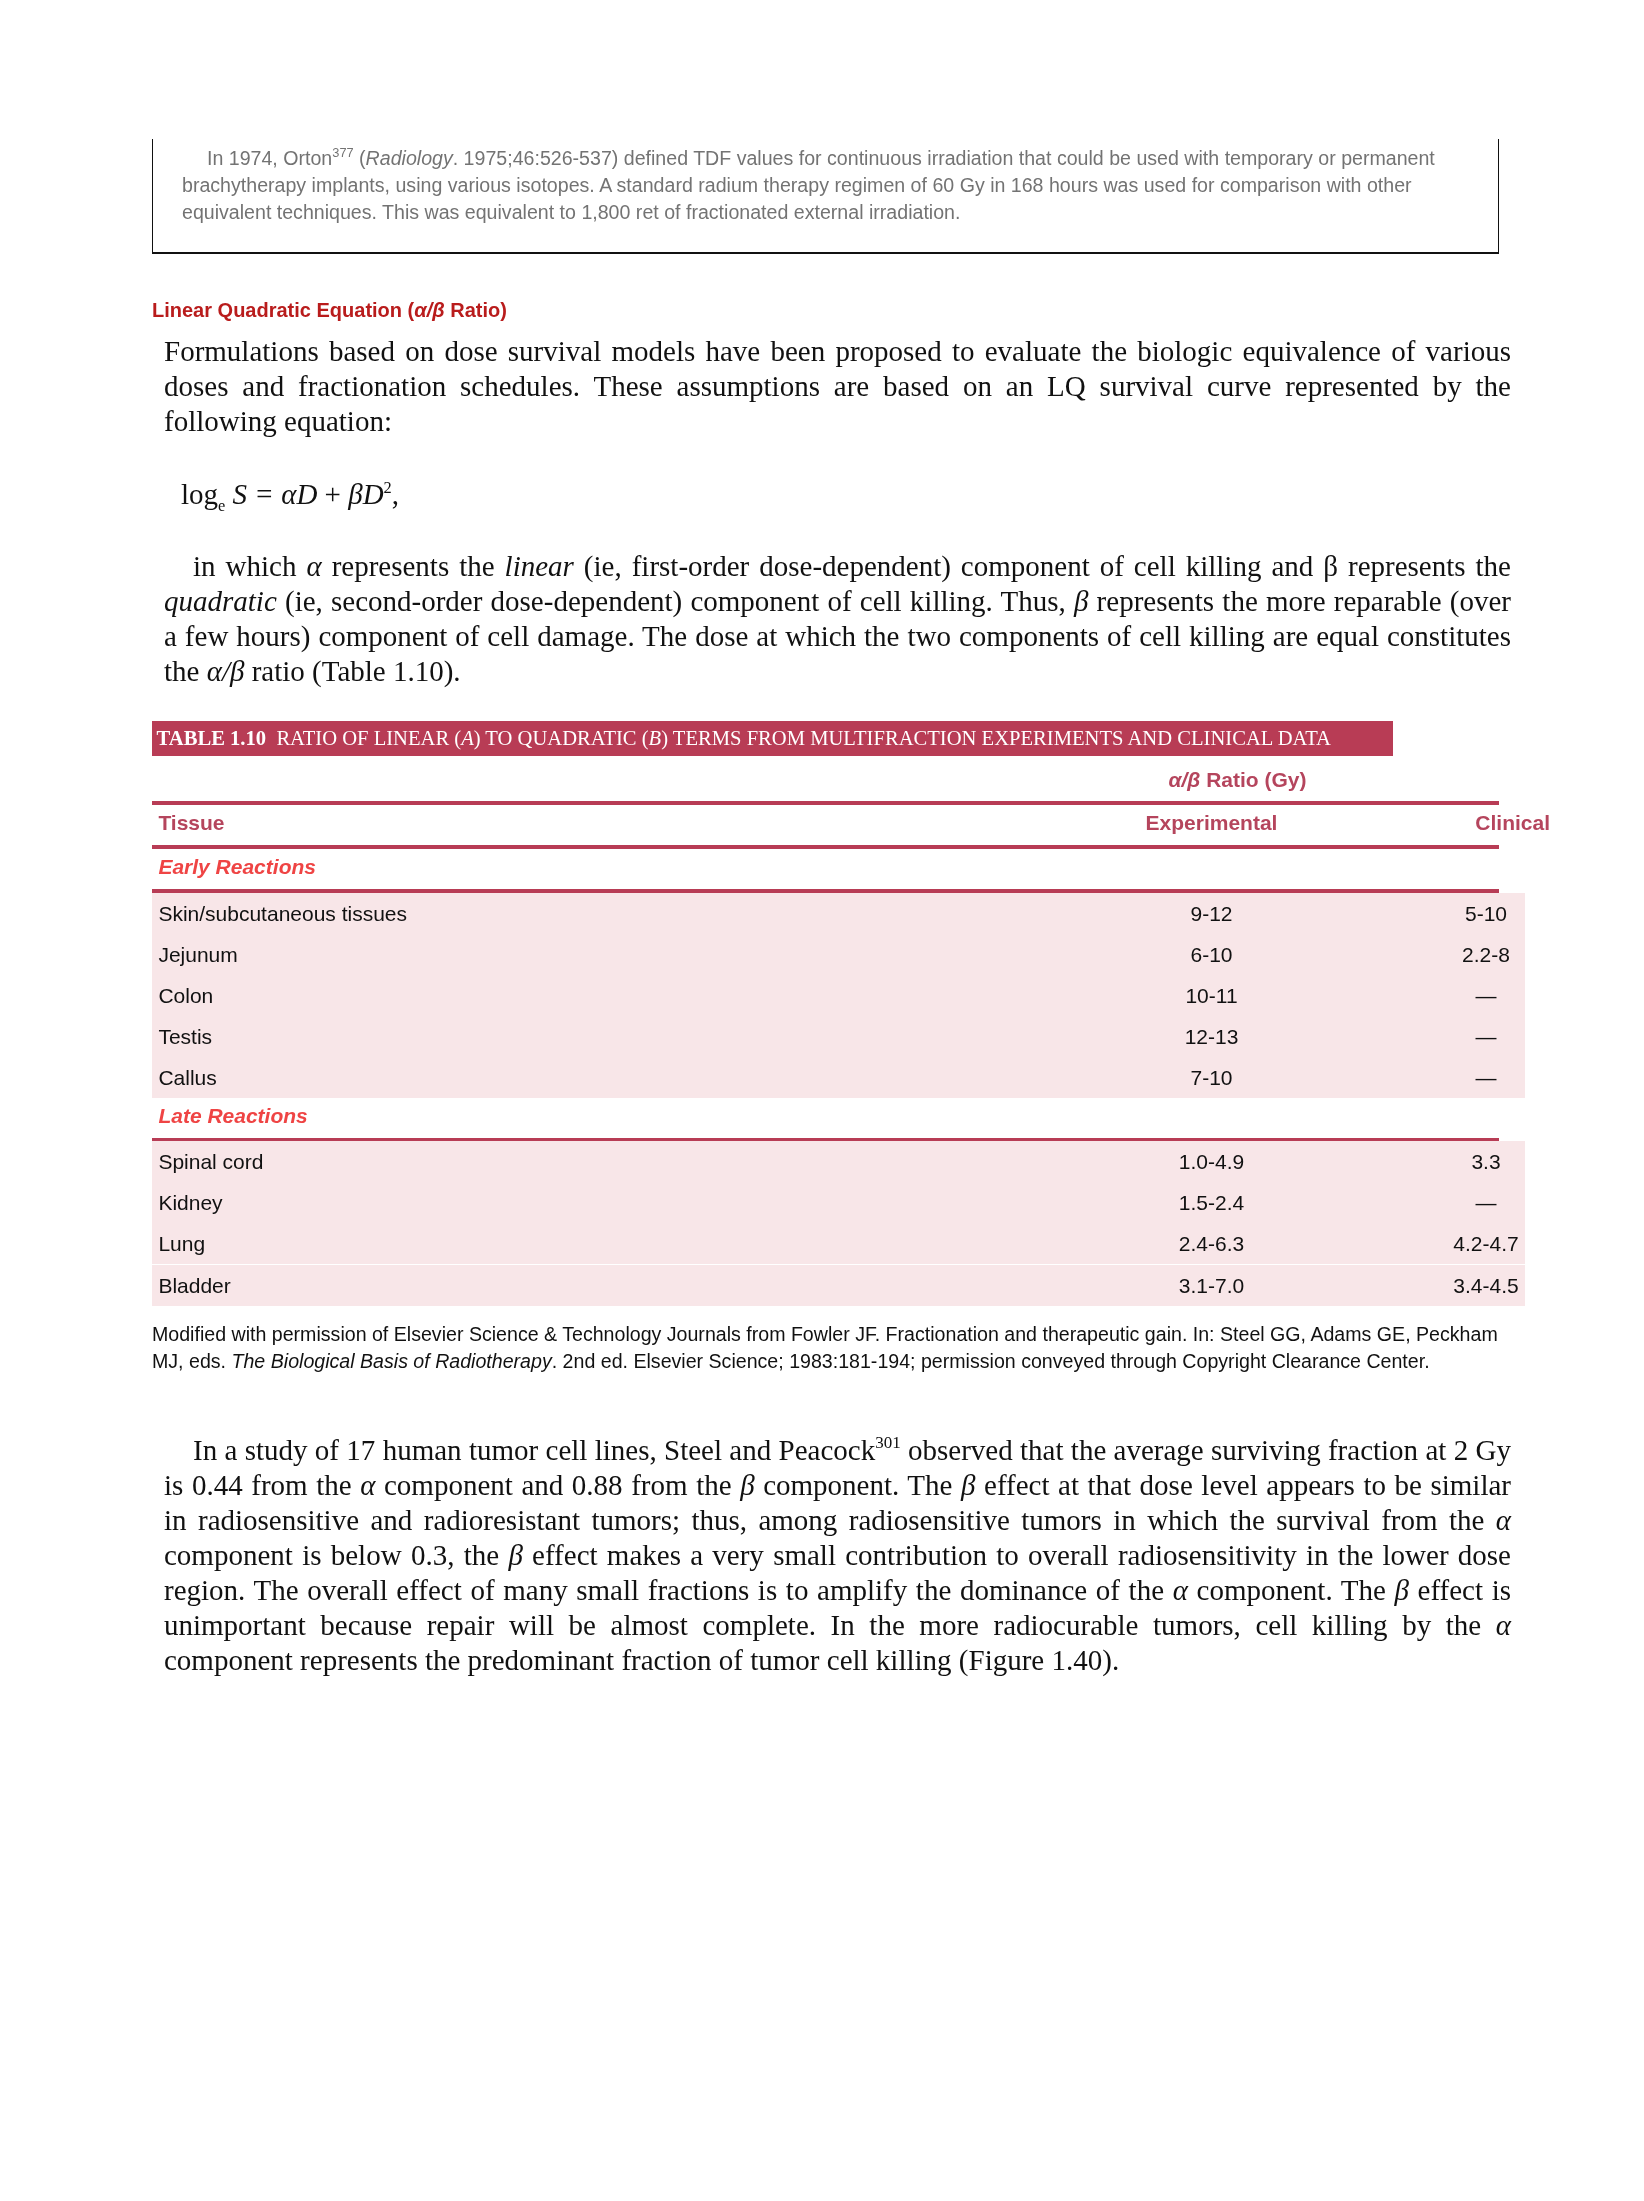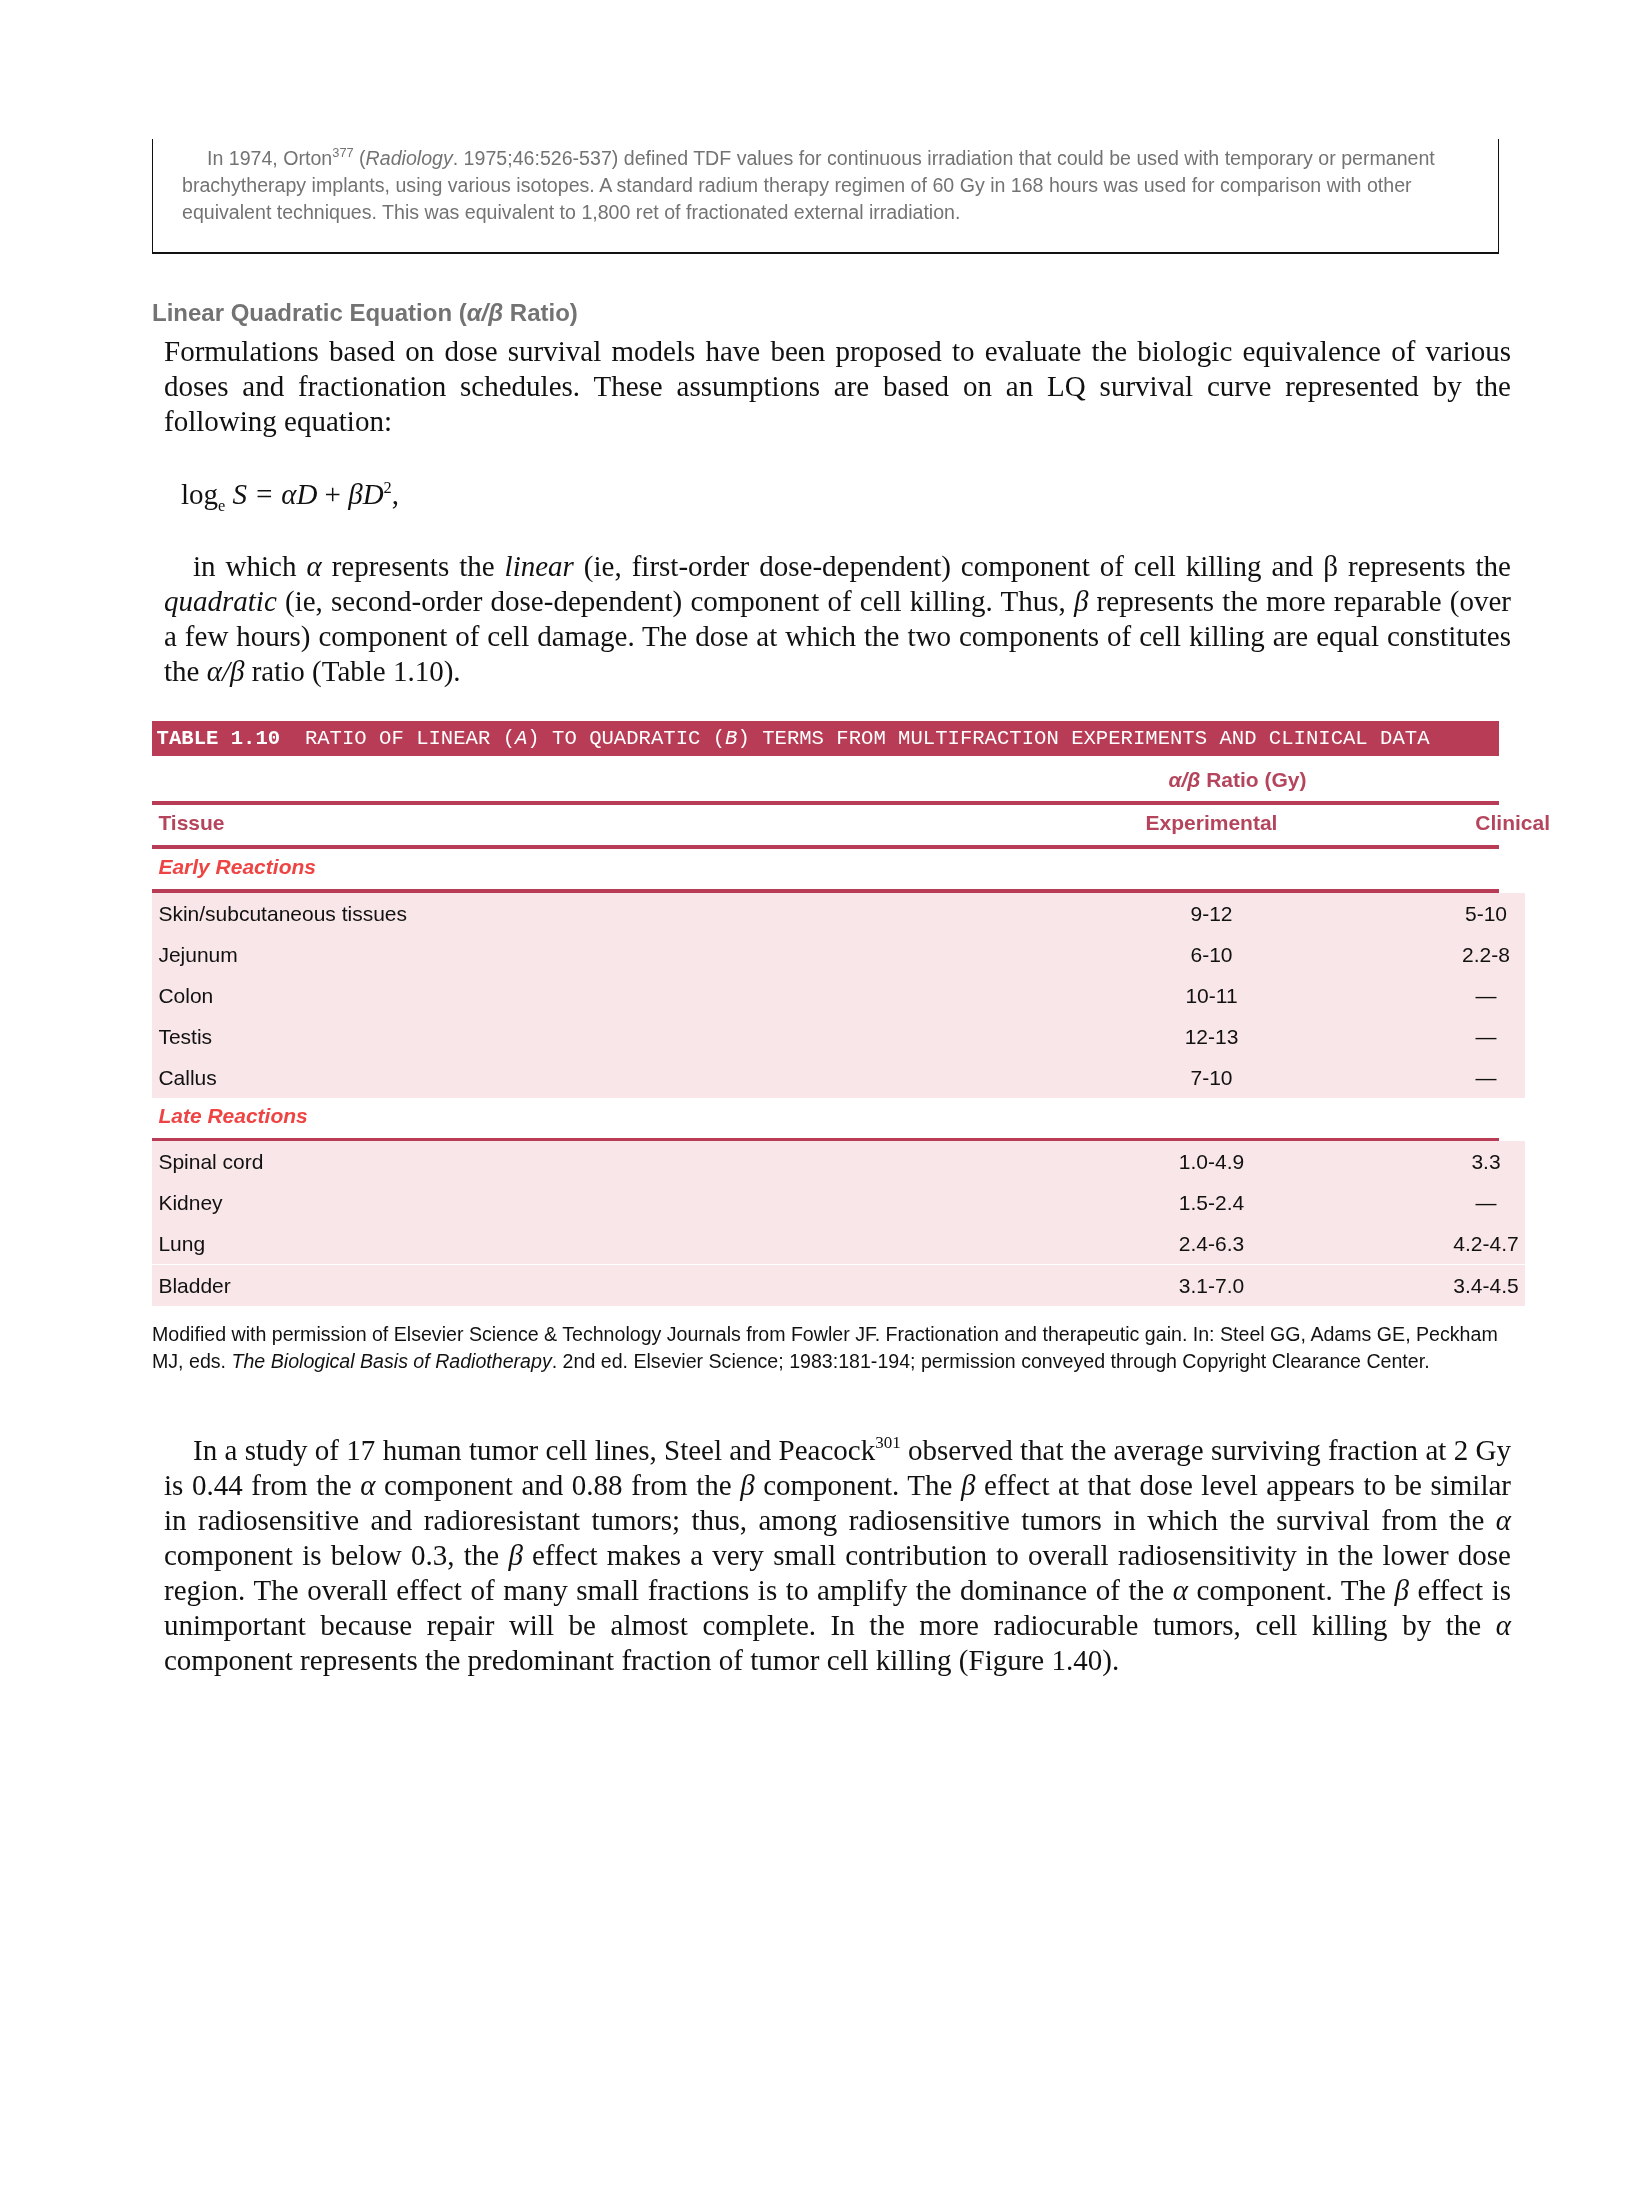--- a/index.html
+++ b/index.html
@@ -15,41 +15,41 @@
     .note-text {
       position: absolute; left: 29px; top: 5.5px; width: 1297px;
       font-family: "Liberation Sans", sans-serif; font-size: 19.6px; line-height: 27px; color: #737373;
     }
     .note-text p { margin: 0; text-indent: 25px; }
     .note-text sup { font-size: 12.8px; line-height: 0; }
 
     
     .section-heading {
       position: absolute; left: 0; top: 299px;
-      font-family: "Liberation Sans", sans-serif; font-weight: bold; font-size: 24px; color: #737373;
+      font-family: "Liberation Sans", sans-serif; font-weight: bold; font-size: 20px; color: #b91c1c;
     }
     .serif { font-family: "Liberation Serif", serif; color: #111; }
     .body-para {
       position: absolute; left: 12px; width: 1347px; margin: 0;
       font-size: 29px; line-height: 35px; text-align: justify;
     }
     .body-para.indent { text-indent: 29px; }
     .equation {
       position: absolute; left: 29px; top: 478px;
       font-size: 29px;
     }
     .equation sub { font-size: 16.4px; }
     .equation sup { font-size: 16.4px; }
     .para-sup { font-size: 17px; line-height: 0; vertical-align: 12px; }
 
     
     .table-caption {
-      position: absolute; left: 0; top: 721px; width: 1347px; height: 35px;
+      position: absolute; left: 0; top: 721px; width: 1241px; height: 35px;
       background: #b83c55; color: #fff; box-sizing: border-box; padding-left: 4.6px;
-      font-family: Liberation Mono, monospace; font-size: 20.6px; line-height: 35px; white-space: nowrap;
+      font-family: Liberation Serif, serif; font-size: 20.6px; line-height: 35px; white-space: nowrap;
     }
     .table-caption b { font-weight: bold; }
     .tbl { position: absolute; left: 0; width: 1347px; font-family: "Liberation Sans", sans-serif; }
     .hdr-text { position: absolute; font-size: 21px; font-weight: bold; color: #b5455d; }
     .rule { position: absolute; left: 0; width: 1347px; height: 3.7px; background: #b83c55; }
     .group-label { position: absolute; left: 6.4px; font-size: 21px; font-weight: bold; font-style: italic; color: #ef4444; }
     .row {
       position: absolute; left: 0; width: 1373px; height: 41px; background: #f8e6e8;
       font-size: 21px; color: #111; line-height: 41px;
     }

